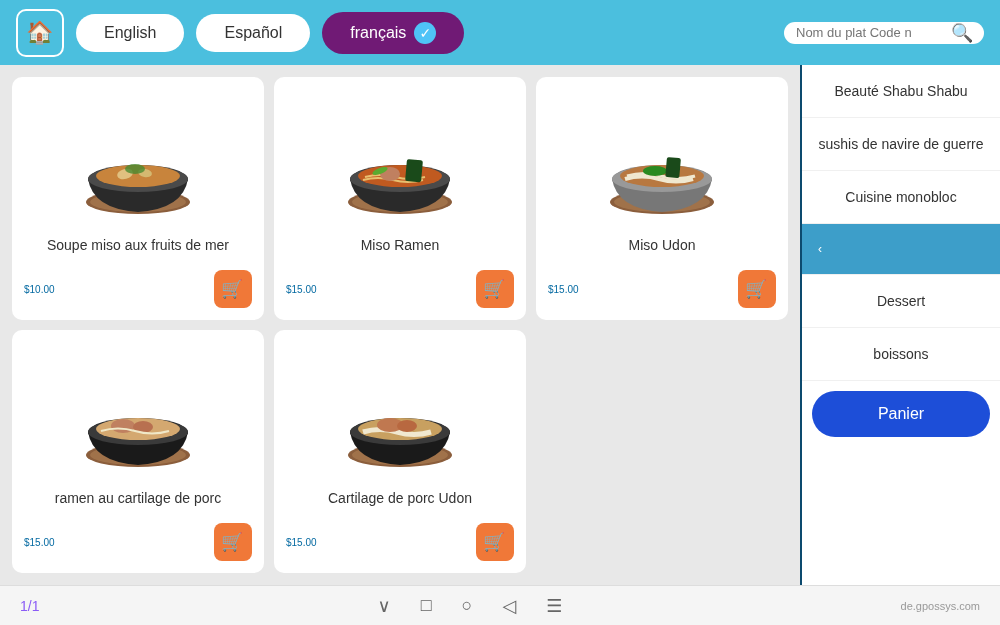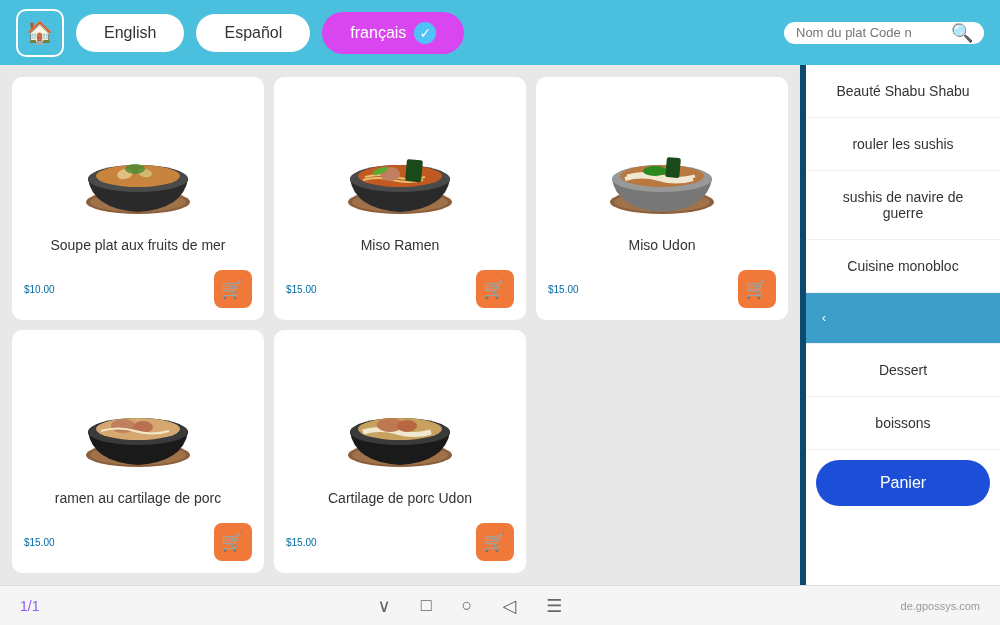--- a/index.html
+++ b/index.html
@@ -44,21 +44,21 @@
       font-size: 16px;
       font-weight: 500;
     }
 
     .lang-btn.inactive {
       background: white;
       color: #333;
     }
 
     .lang-btn.selected {
-      background: #d946ef;
+      background: #701a75;
       color: white;
       display: flex;
       align-items: center;
       gap: 8px;
       text-align: right;
     }
 
     .lang-btn.selected::after {
       content: '✓';
       background: #4fc3f7;
@@ -174,21 +174,21 @@
       color: white;
       font-size: 18px;
     }
 
     
     .sidebar {
       width: 200px;
       background: white;
       display: flex;
       flex-direction: column;
-      border-left: 6px solid #0c4a6e;
+      border-left: 2px solid #0c4a6e;
     }
 
     .sidebar-item {
       padding: 18px 16px;
       font-size: 14px;
       color: #333;
       border-bottom: 1px solid #f0f0f0;
       cursor: pointer;
       display: flex;
       align-items: center;
@@ -301,21 +301,21 @@
           <ellipse cx="65" cy="85" rx="50" ry="13" fill="#4a4a4a"></ellipse>
 
           <ellipse cx="65" cy="82" rx="42" ry="11" fill="#c8843c"></ellipse>
 
           <ellipse cx="52" cy="80" rx="8" ry="5" fill="#e0c080" transform="rotate(-15, 52, 80)"></ellipse>
           <ellipse cx="72" cy="79" rx="7" ry="4" fill="#d4b870" transform="rotate(10, 72, 79)"></ellipse>
 
           <ellipse cx="62" cy="75" rx="10" ry="5" fill="#4a8a30" opacity="0.8"></ellipse>
         </svg>
       </div>
-      <div class="product-name">Soupe plat aux fruits de mer</div>
+      <div class="product-name">Soupe miso aux fruits de mer</div>
       <div class="product-footer">
         <span class="product-price">$10.00</span>
         <button class="cart-btn">
           <span>🛒</span>
         </button>
       </div>
     </div>
 
     <div class="product-card">
       <div class="product-image">
@@ -435,23 +435,20 @@
       </div>
     </div>
 
     <div class="product-card empty"></div>
 
   </div>
 
   <div class="sidebar">
     <div class="sidebar-item">
       <span class="sidebar-item-text">Beauté Shabu Shabu</span>
-    </div>
-    <div class="sidebar-item">
-      <span class="sidebar-item-text">rouler les sushis</span>
     </div>
     <div class="sidebar-item">
       <span class="sidebar-item-text">sushis de navire de guerre</span>
     </div>
     <div class="sidebar-item">
       <span class="sidebar-item-text">Cuisine monobloc</span>
     </div>
     <div class="sidebar-item active">
       <span class="sidebar-arrow">‹</span>
     </div>

